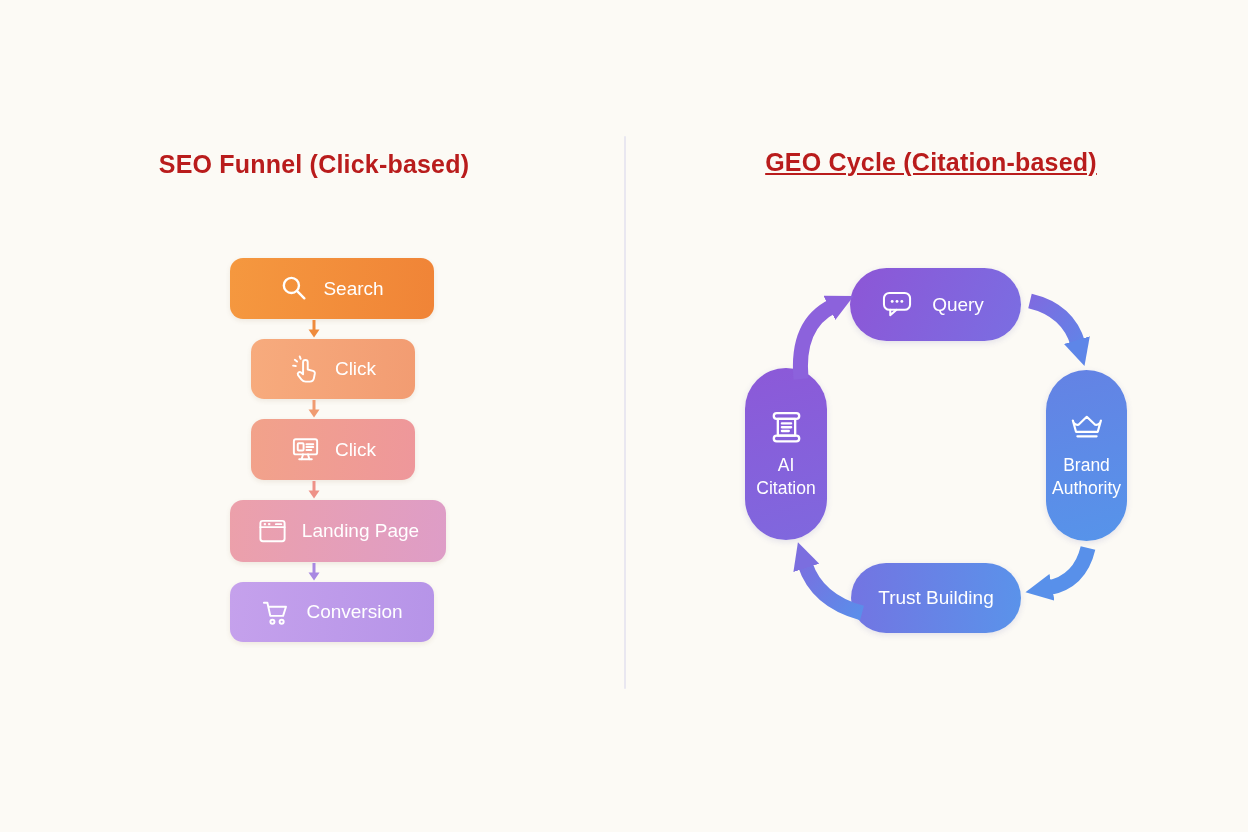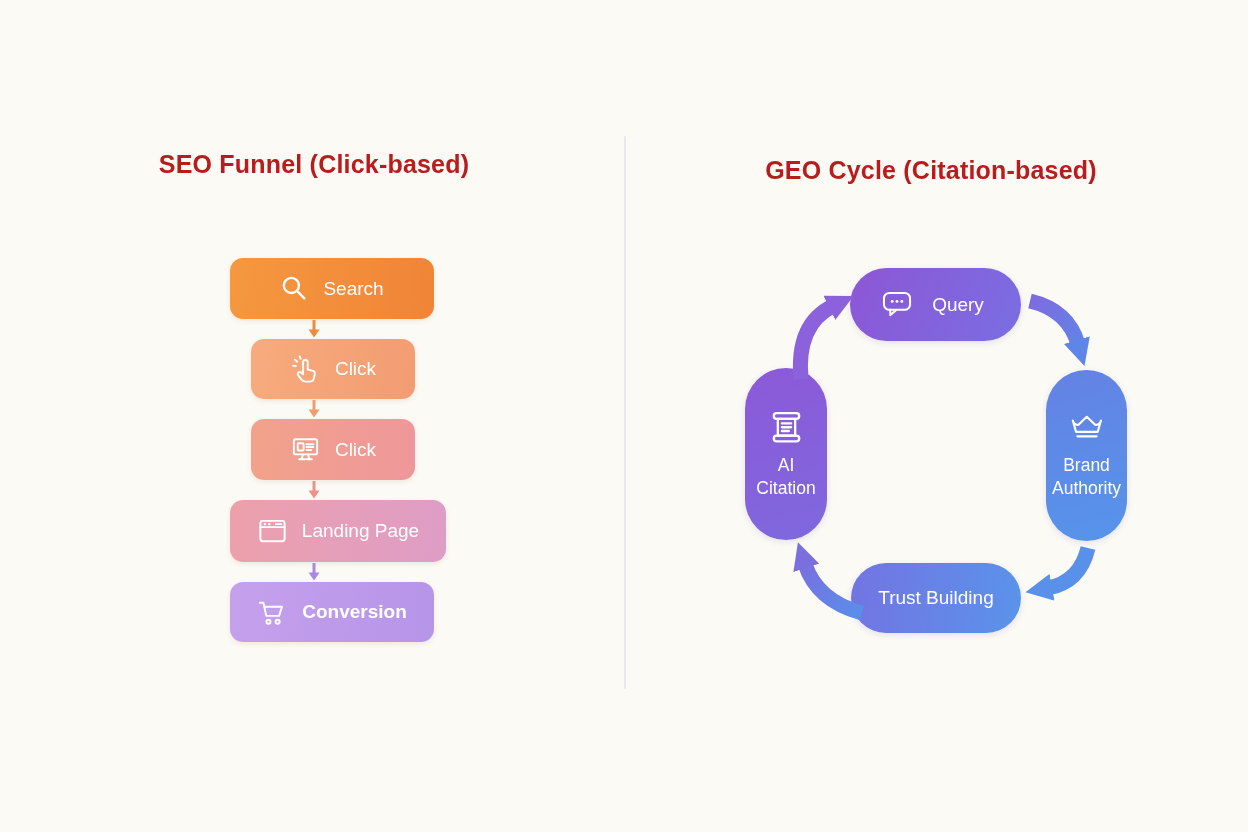--- a/index.html
+++ b/index.html
@@ -15,21 +15,21 @@
   .panel-title {
     position: absolute;
     font-size: 25px;
     font-weight: 600;
     color: #b91c1c;
     letter-spacing: 0.2px;
     white-space: nowrap;
     transform: translateX(-50%);
   }
   #left-title  { left: 314px; top: 150px; }
-  #right-title { left: 931px; top: 156px; }
+  #right-title { left: 931px; top: 148px; text-decoration: underline; }
 
   .divider {
     position: absolute;
     left: 624px; top: 136px;
     width: 2px; height: 553px;
     background: #E9E7F0;
     border-radius: 1px;
   }
 
   
@@ -150,21 +150,21 @@
       <line x1="19.5" y1="8.4" x2="25" y2="8.4"></line>
     </svg>
     <span class="step-label">Landing Page</span>
   </div>
 
   <svg class="connector" id="conn-4" viewBox="0 0 20 20" style="color:#A888E2">
     <line x1="10" y1="1" x2="10" y2="12" stroke="currentColor" stroke-width="3"></line>
     <path d="M4.5 10.5 L10 18.5 L15.5 10.5 Z" fill="currentColor"></path>
   </svg>
 
-  <div class="funnel-box" id="step-conversion" style="background: linear-gradient(95deg, rgb(197, 161, 236), rgb(182, 148, 232)); font-weight: bold;">
+  <div class="funnel-box" id="step-conversion" style="background: linear-gradient(95deg, rgb(197, 161, 236), rgb(182, 148, 232));">
     <svg width="31" height="31" viewBox="0 0 32 32" fill="none" stroke="#FFFFFF" stroke-width="2" stroke-linecap="round" stroke-linejoin="round">
       <path d="M3 6 h3.6 l3 13.5 h13.2 l3-9.5 H8"></path>
       <circle cx="11.8" cy="25.5" r="2.1"></circle>
       <circle cx="21.3" cy="25.5" r="2.1"></circle>
     </svg>
     <span class="step-label">Conversion</span>
   </div>
 
   <div class="cycle-pill horizontal" id="node-query" style="background: linear-gradient(115deg, rgb(141, 86, 214), rgb(122, 110, 226));">
     <svg width="33" height="29" viewBox="0 0 34 30" fill="none" stroke="#FFFFFF" stroke-width="2.1" stroke-linecap="round" stroke-linejoin="round">

